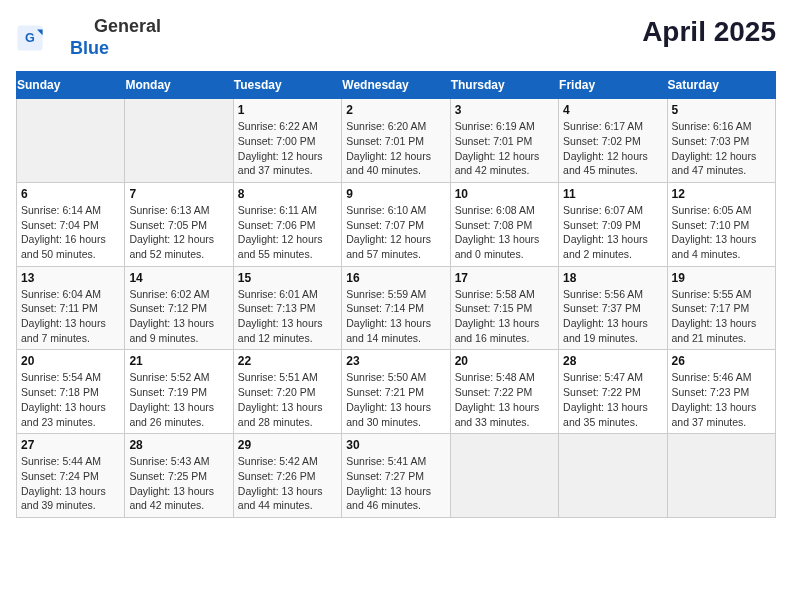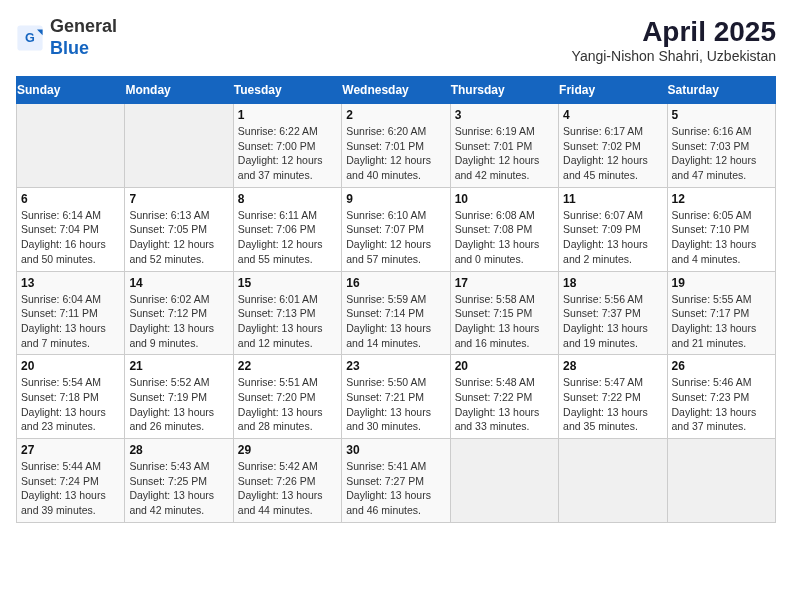--- a/index.html
+++ b/index.html
@@ -19,22 +19,22 @@
     .logo {
       display: flex;
       align-items: center;
       gap: 6px;
     }
     .logo-text {
       font-size: 18px;
       font-weight: bold;
       line-height: 1.2;
     }
-    .logo-general { color: #333; }
-    .logo-blue { color: #1565c0; }
+    .logo-general { color: #333; margin-left: 44px; }
+    .logo-blue { color: #1565c0; margin-left: 20px; }
     .logo-icon {
       width: 28px;
       height: 28px;
     }
     .title-block {
       text-align: right;
     }
     .month-title {
       font-size: 28px;
       font-weight: bold;
@@ -98,21 +98,20 @@
       <text x="20" y="26" text-anchor="middle" font-size="18" font-weight="bold" fill="#1565c0">G</text>
       <polygon points="30,8 38,8 38,16" fill="#1565c0"></polygon>
     </svg>
     <div class="logo-text">
       <span class="logo-general">General</span><br>
       <span class="logo-blue">Blue</span>
     </div>
   </div>
   <div class="title-block">
     <div class="month-title">April 2025</div>
-    <div class="location">Yangi-Nishon Shahri, Uzbekistan</div>
   </div>
 </div>
 
 <table>
   <thead>
     <tr>
     <th>Sunday</th>
         <th>Monday</th>
         <th>Tuesday</th>
         <th>Wednesday</th>

